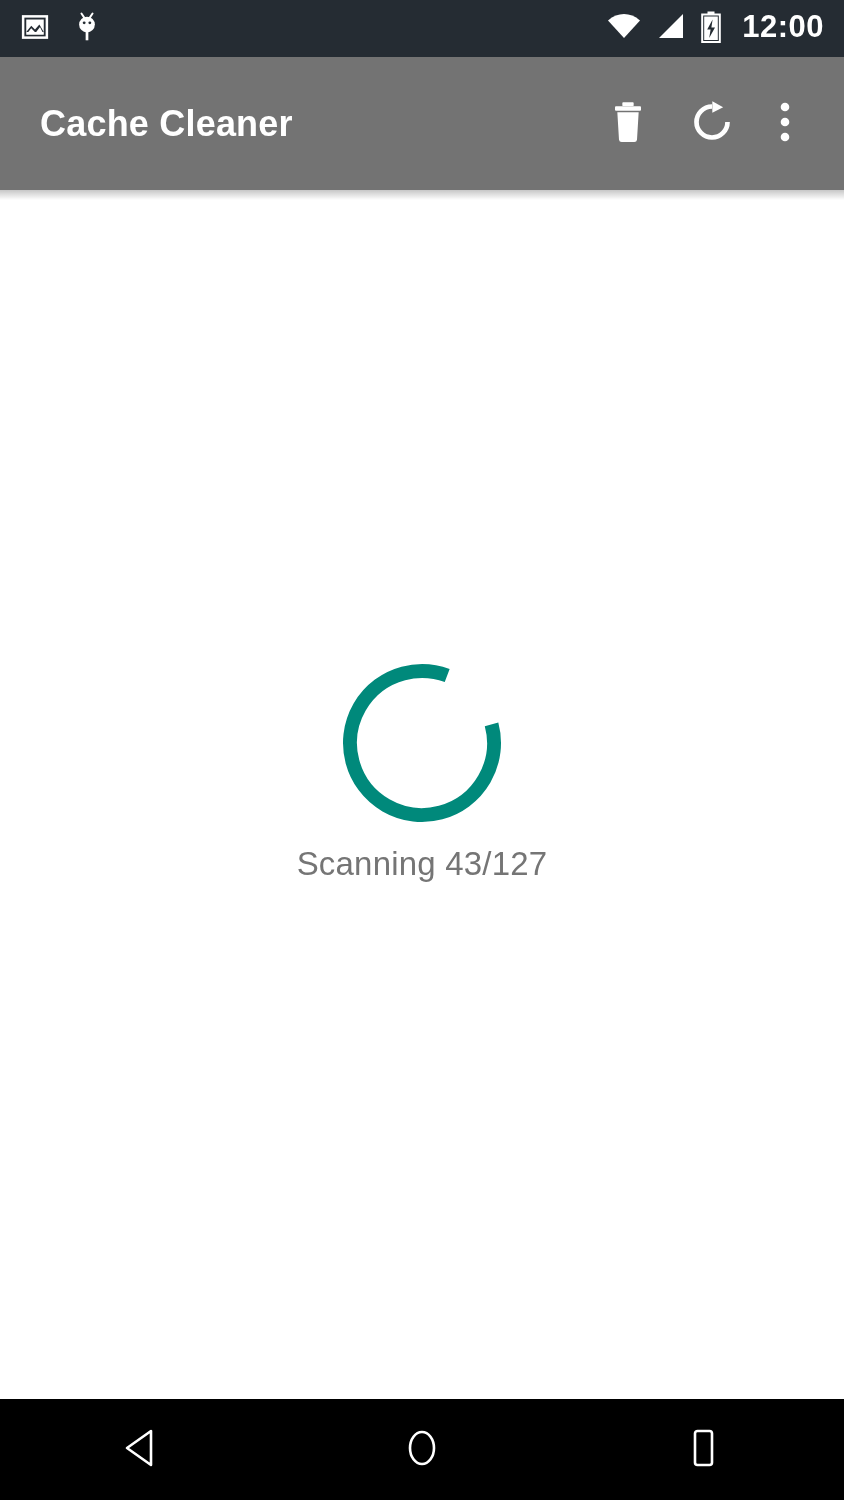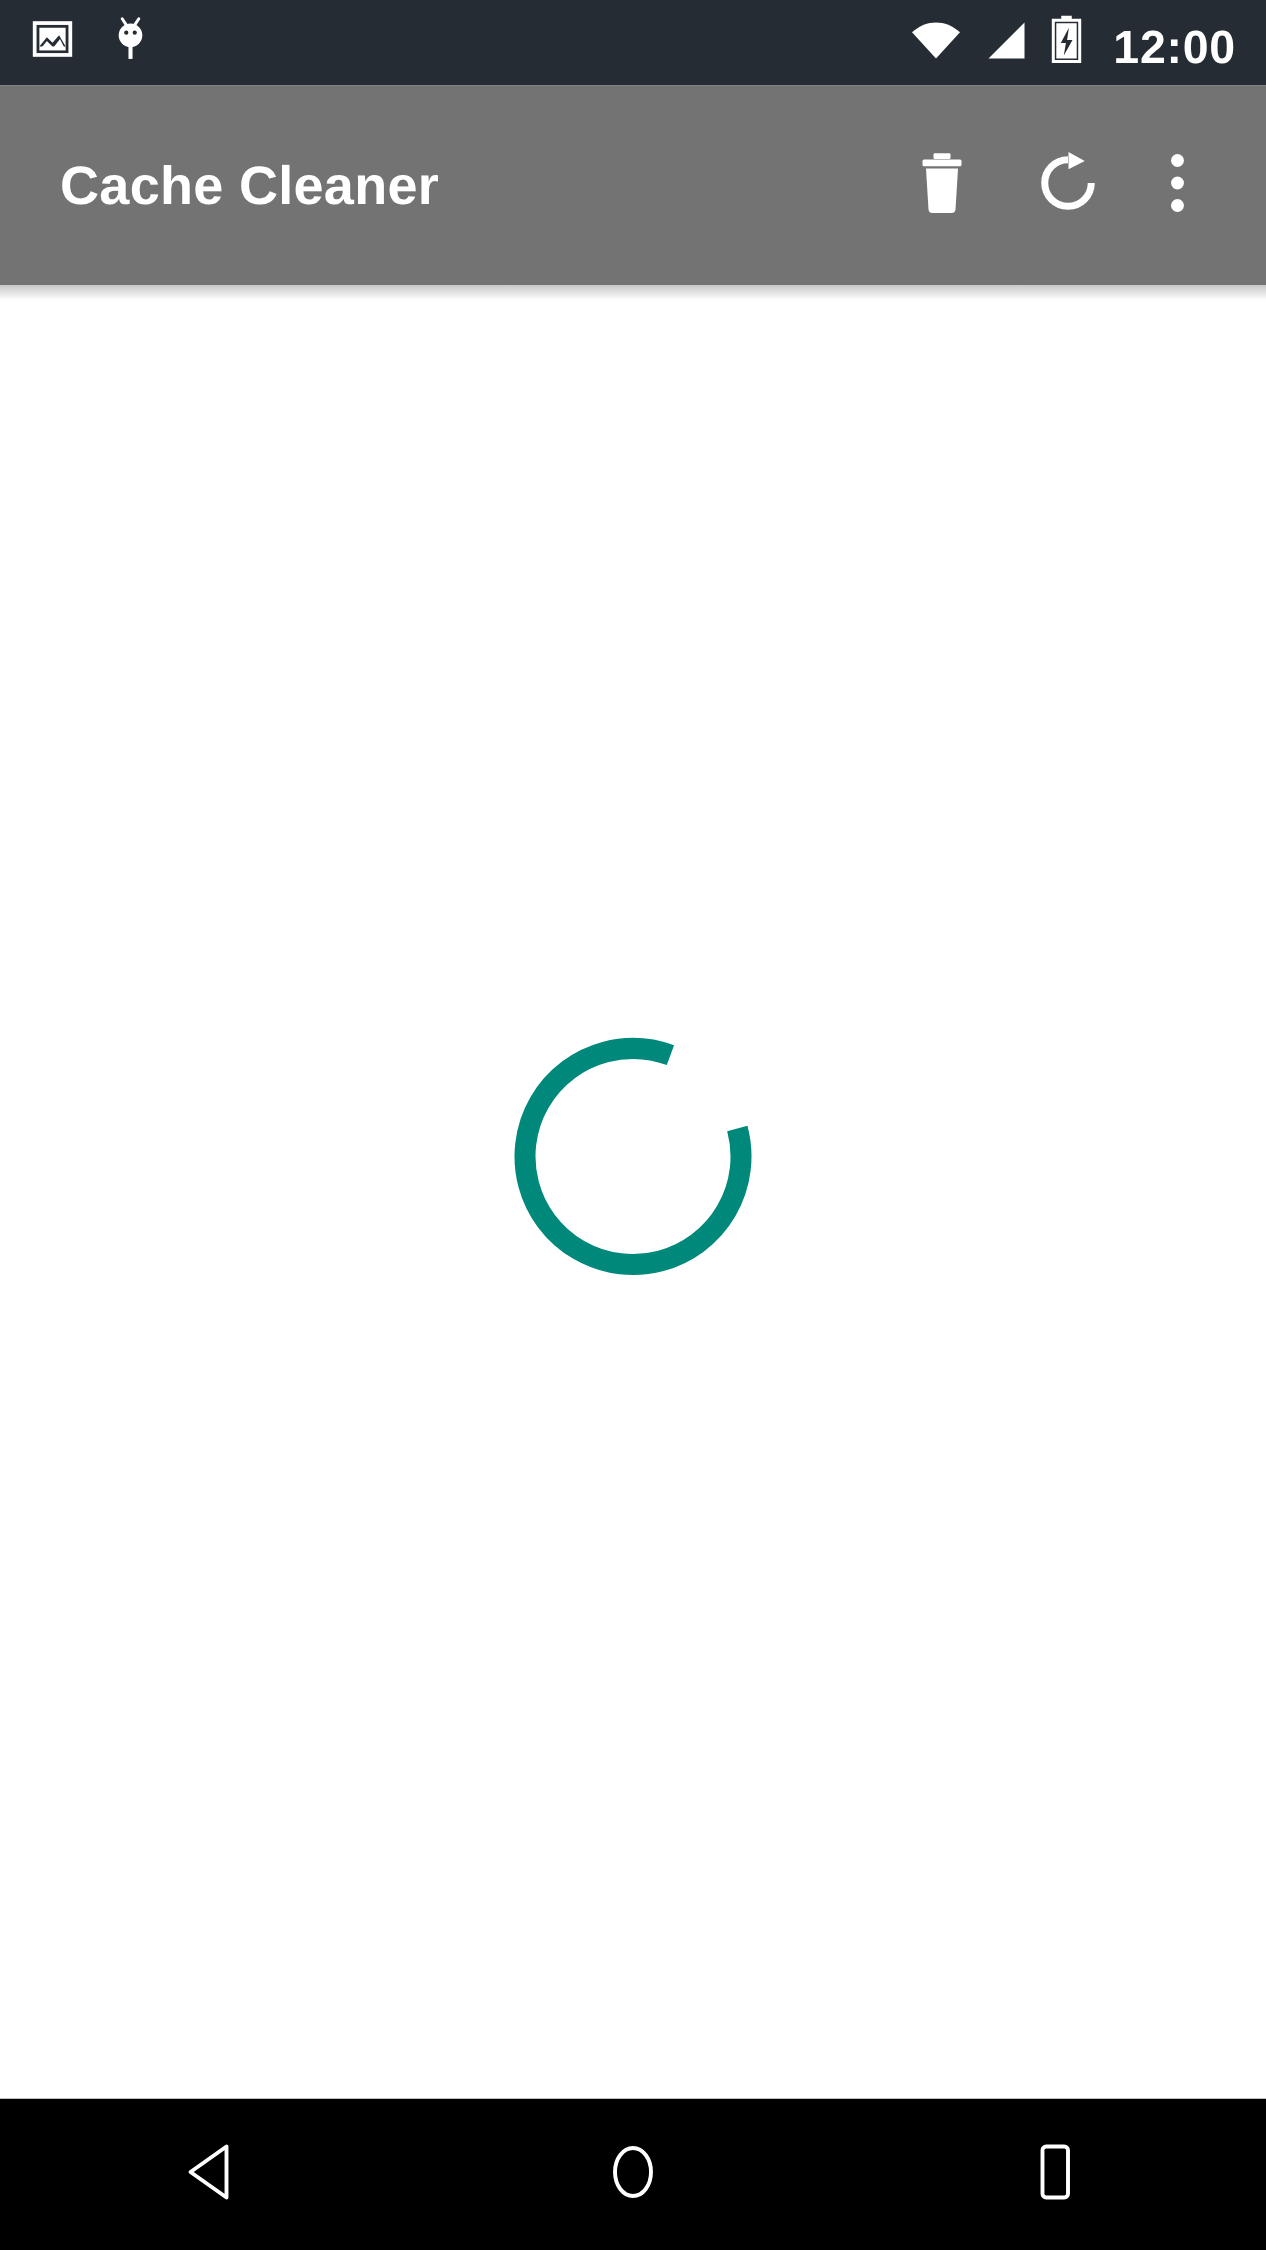--- a/index.html
+++ b/index.html
@@ -33,21 +33,21 @@
     box-sizing: border-box;
   }
   .status-left {
     display: flex;
     align-items: center;
     gap: 22px;
   }
   .status-spacer { flex: 1 1 auto; }
   .status-right {
     display: flex;
-    align-items: flex-end;
+    align-items: flex-start;
     gap: 14px;
   }
   .status-clock {
     color: #ffffff;
     font-size: 31px;
     font-weight: bold;
     letter-spacing: 0.5px;
     line-height: 1;
     margin-left: 6px;
   }
@@ -250,20 +250,21 @@
   <div class="content" style="background: rgb(255, 255, 255);">
     <div class="progress-block">
 
       <div class="spinner-wrap">
         <svg width="168" height="168" viewBox="0 0 168 168" aria-hidden="true">
 
           <circle id="spinner-arc" cx="84" cy="84" r="72" fill="none" stroke="#00897b" stroke-width="14" stroke-linecap="butt" transform="rotate(-15 84 84)" stroke-dasharray="383.27430373795477 69.11503837897544"></circle>
         </svg>
       </div>
 
+      <div class="progress-label" style="color: rgb(117, 117, 117);">Scanning 43/127</div>
 
     </div>
   </div>
 
   <div class="nav-bar" style="background: rgb(0, 0, 0);">
 
     <button class="nav-btn">
       <span>
         <svg width="38" height="42" viewBox="0 0 38 42" aria-hidden="true">
           <path d="M29 4 L29 38 L5 21 Z" fill="none" stroke="#ffffff" stroke-width="2.6" stroke-linejoin="round"></path>

